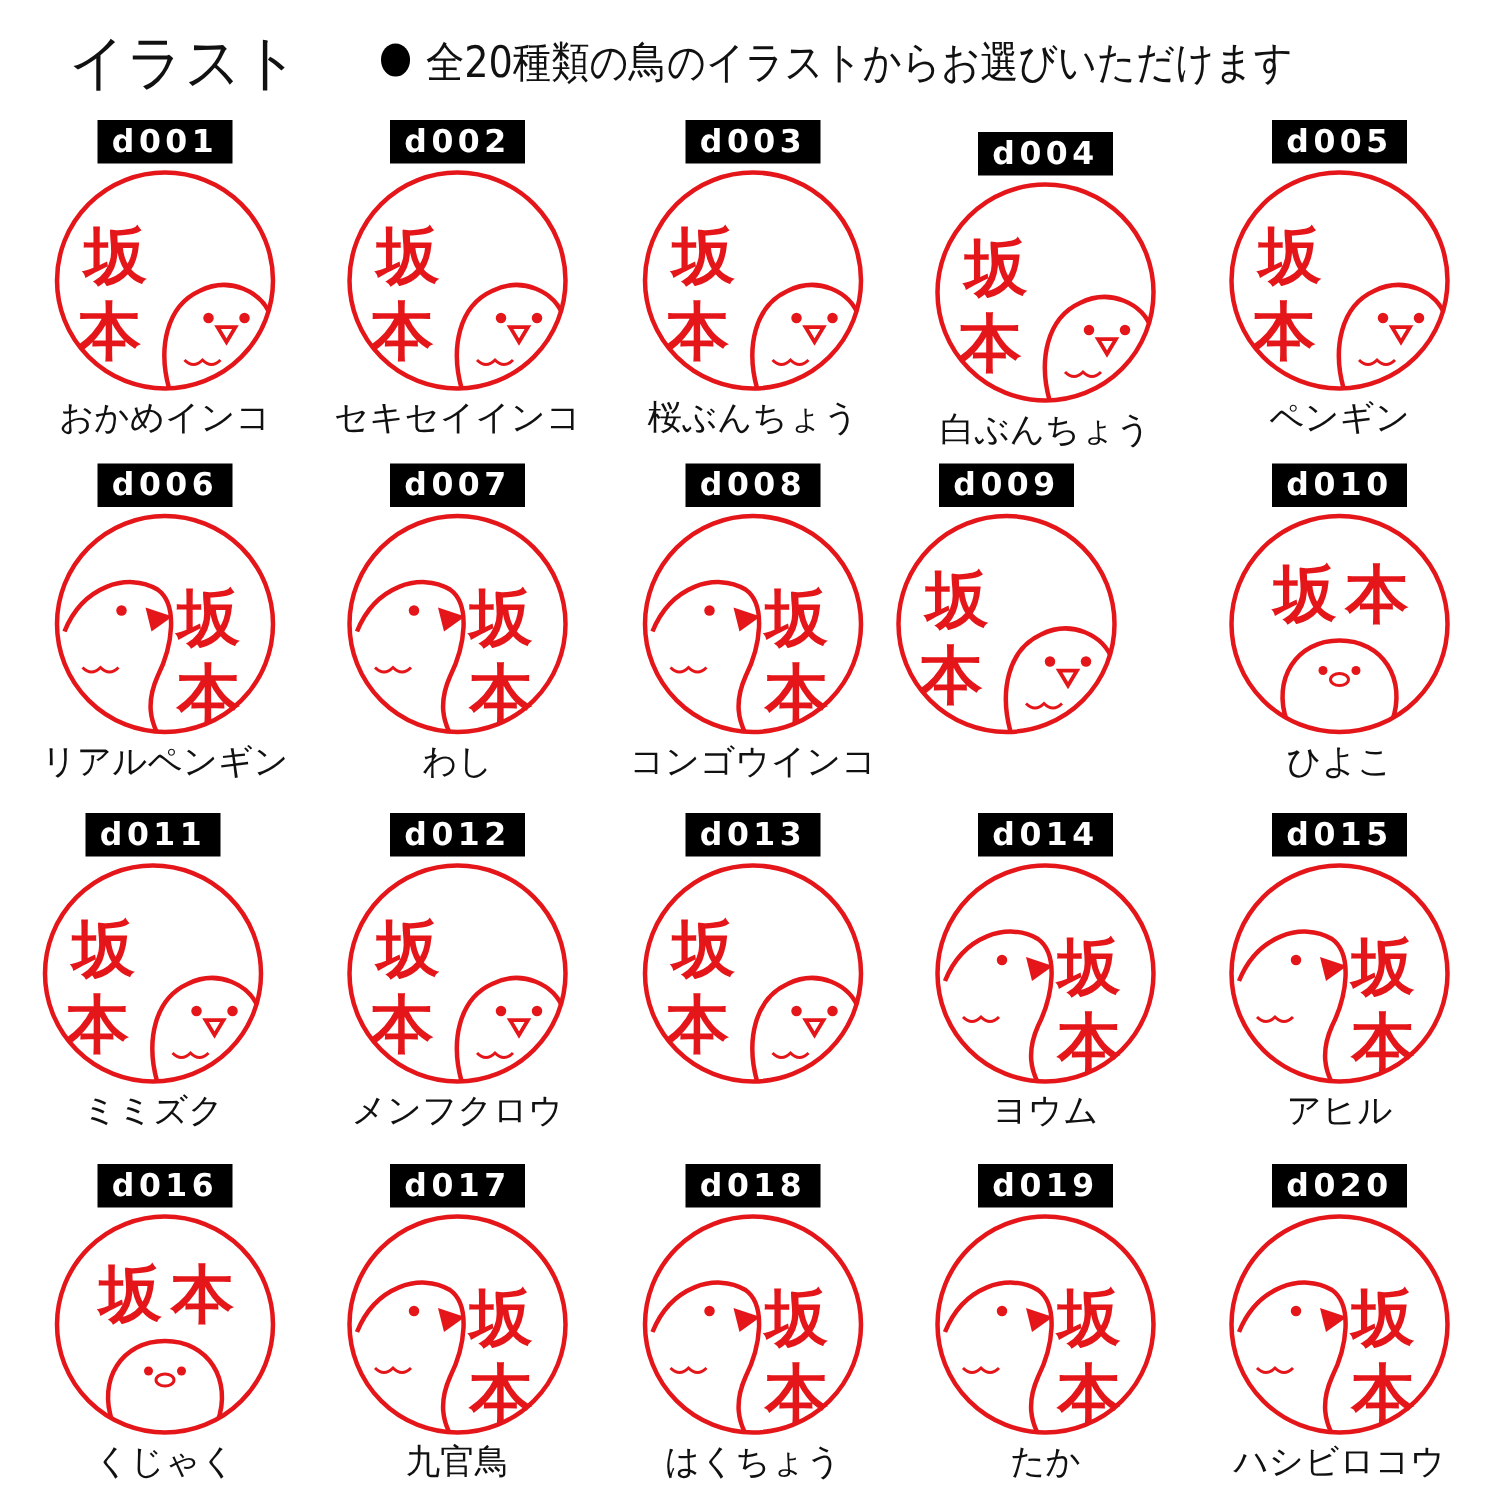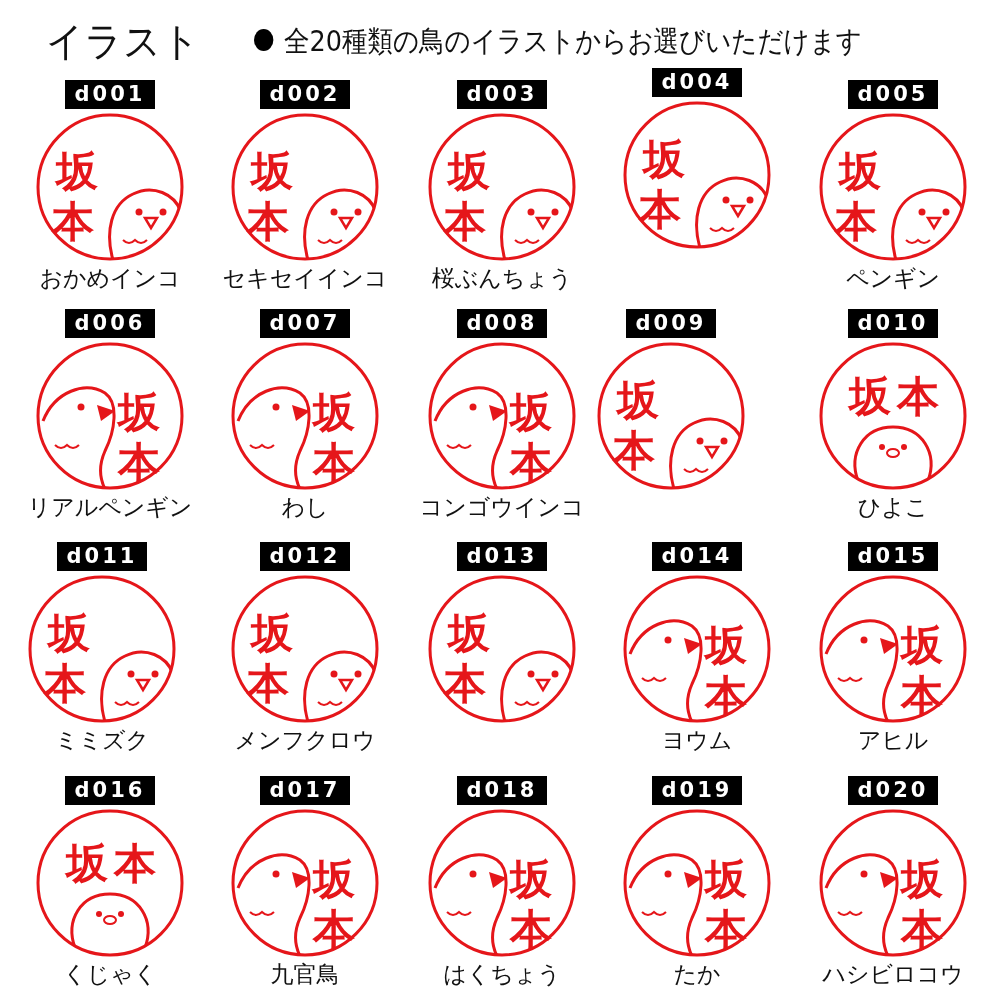--- a/index.html
+++ b/index.html
@@ -96,41 +96,42 @@
             <path d="M110 106 L122 106 L116 116 Z" fill="none" stroke="#e5161a" stroke-width="2.5"></path>
             <path d="M88 128 q6 6 12 0 q6 6 12 0" fill="none" stroke="#e5161a" stroke-width="2"></path>
           </g>
           <circle cx="75" cy="75" r="72" fill="none" stroke="#e5161a" stroke-width="3"></circle>
           <text class="kanji" x="42" y="62" text-anchor="middle" dominant-baseline="middle">坂</text>
           <text class="kanji" x="38" y="112" text-anchor="middle" dominant-baseline="middle">本</text>
         </svg>
       </div>
       <div class="caption">桜ぶんちょう</div>
     </div>
-    <div class="cell" style="left: 599px; top: 68px;">
+    <div class="cell" style="left: 599px; top: 88px;">
       <div class="code">d004</div>
       <div class="stamp">
         <svg viewBox="0 0 150 150">
           <defs>
             <clipPath id="clip3">
               <circle cx="75" cy="75" r="72"></circle>
             </clipPath>
           </defs>
           <g clip-path="url(#clip3)">
             <path d="M78 148 C70 120 76 92 98 82 C118 72 140 82 146 100 C150 118 144 138 132 148" fill="none" stroke="#e5161a" stroke-width="3"></path>
             <circle cx="104" cy="100" r="3.5" fill="#e5161a"></circle>
             <circle cx="128" cy="100" r="3.5" fill="#e5161a"></circle>
             <path d="M110 106 L122 106 L116 116 Z" fill="none" stroke="#e5161a" stroke-width="2.5"></path>
             <path d="M88 128 q6 6 12 0 q6 6 12 0" fill="none" stroke="#e5161a" stroke-width="2"></path>
           </g>
           <circle cx="75" cy="75" r="72" fill="none" stroke="#e5161a" stroke-width="3"></circle>
           <text class="kanji" x="42" y="62" text-anchor="middle" dominant-baseline="middle">坂</text>
           <text class="kanji" x="38" y="112" text-anchor="middle" dominant-baseline="middle">本</text>
         </svg>
       </div>
+      <div class="caption">白ぶんちょう</div>
     </div>
     <div class="cell" style="left: 795px; top: 80px;">
       <div class="code">d005</div>
       <div class="stamp">
         <svg viewBox="0 0 150 150">
           <defs>
             <clipPath id="clip4">
               <circle cx="75" cy="75" r="72"></circle>
             </clipPath>
           </defs>

